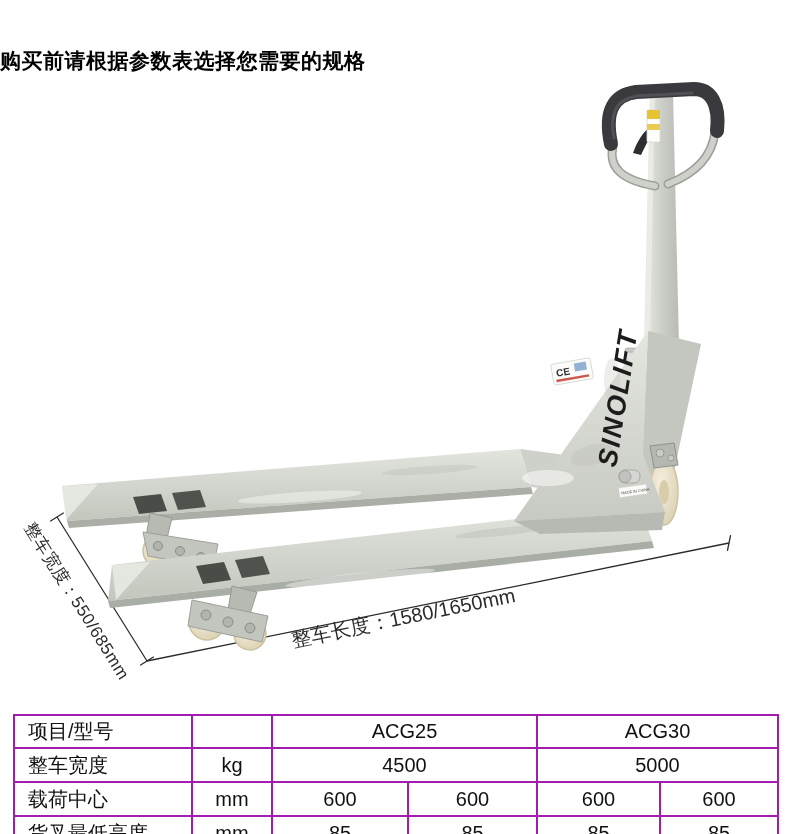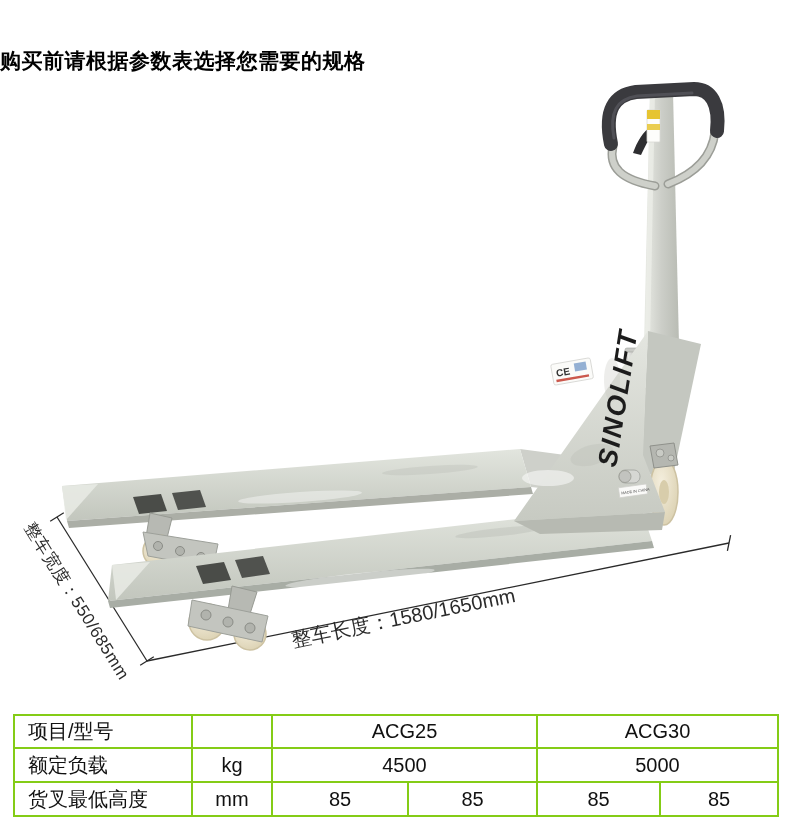--- a/index.html
+++ b/index.html
@@ -11,21 +11,21 @@
   .title{
     position:absolute;top:6px;left:0;width:790px;text-align:left;
     font-size:21px;font-weight:700;color:#000;letter-spacing:.5px;margin-top:41px;
   }
   svg.product{position:absolute;top:0;left:0;}
   table.spec{
     position:absolute;left:13px;top:714px;width:764px;
     border-collapse:collapse;table-layout:fixed;background:#fff;
   }
   table.spec td{
-    border:2px solid #84cc16;height:32px;padding:0;
+    border:2px solid #a21caf;height:32px;padding:0;
     font-size:20px;color:#111;text-align:center;vertical-align:middle;
     white-space:nowrap;overflow:hidden;
   }
   table.spec td.item{text-align:left;padding-left:13px;}
   table.spec tr.hdr td{height:31px;}
 </style>
 </head>
 <body>
 
 <div class="page">
@@ -201,26 +201,34 @@
         <col style="width:118px">
     </colgroup>
     <tbody id="spec-tbody">
         <tr class="hdr">
           <td class="item">项目/型号</td>
           <td></td>
           <td colspan="2">ACG25</td>
           <td colspan="2">ACG30</td>
         </tr>
         <tr>
-          <td class="item">额定负载</td>
+          <td class="item">整车宽度</td>
           <td>kg</td>
           <td colspan="2">4500</td>
           <td colspan="2">5000</td>
         </tr>
         <tr>
+          <td class="item">载荷中心</td>
+          <td>mm</td>
+          <td>600</td>
+          <td>600</td>
+          <td>600</td>
+          <td>600</td>
+        </tr>
+        <tr>
           <td class="item">货叉最低高度</td>
           <td>mm</td>
           <td>85</td>
           <td>85</td>
           <td>85</td>
           <td>85</td>
         </tr>
       </tbody>
   </table>
 

